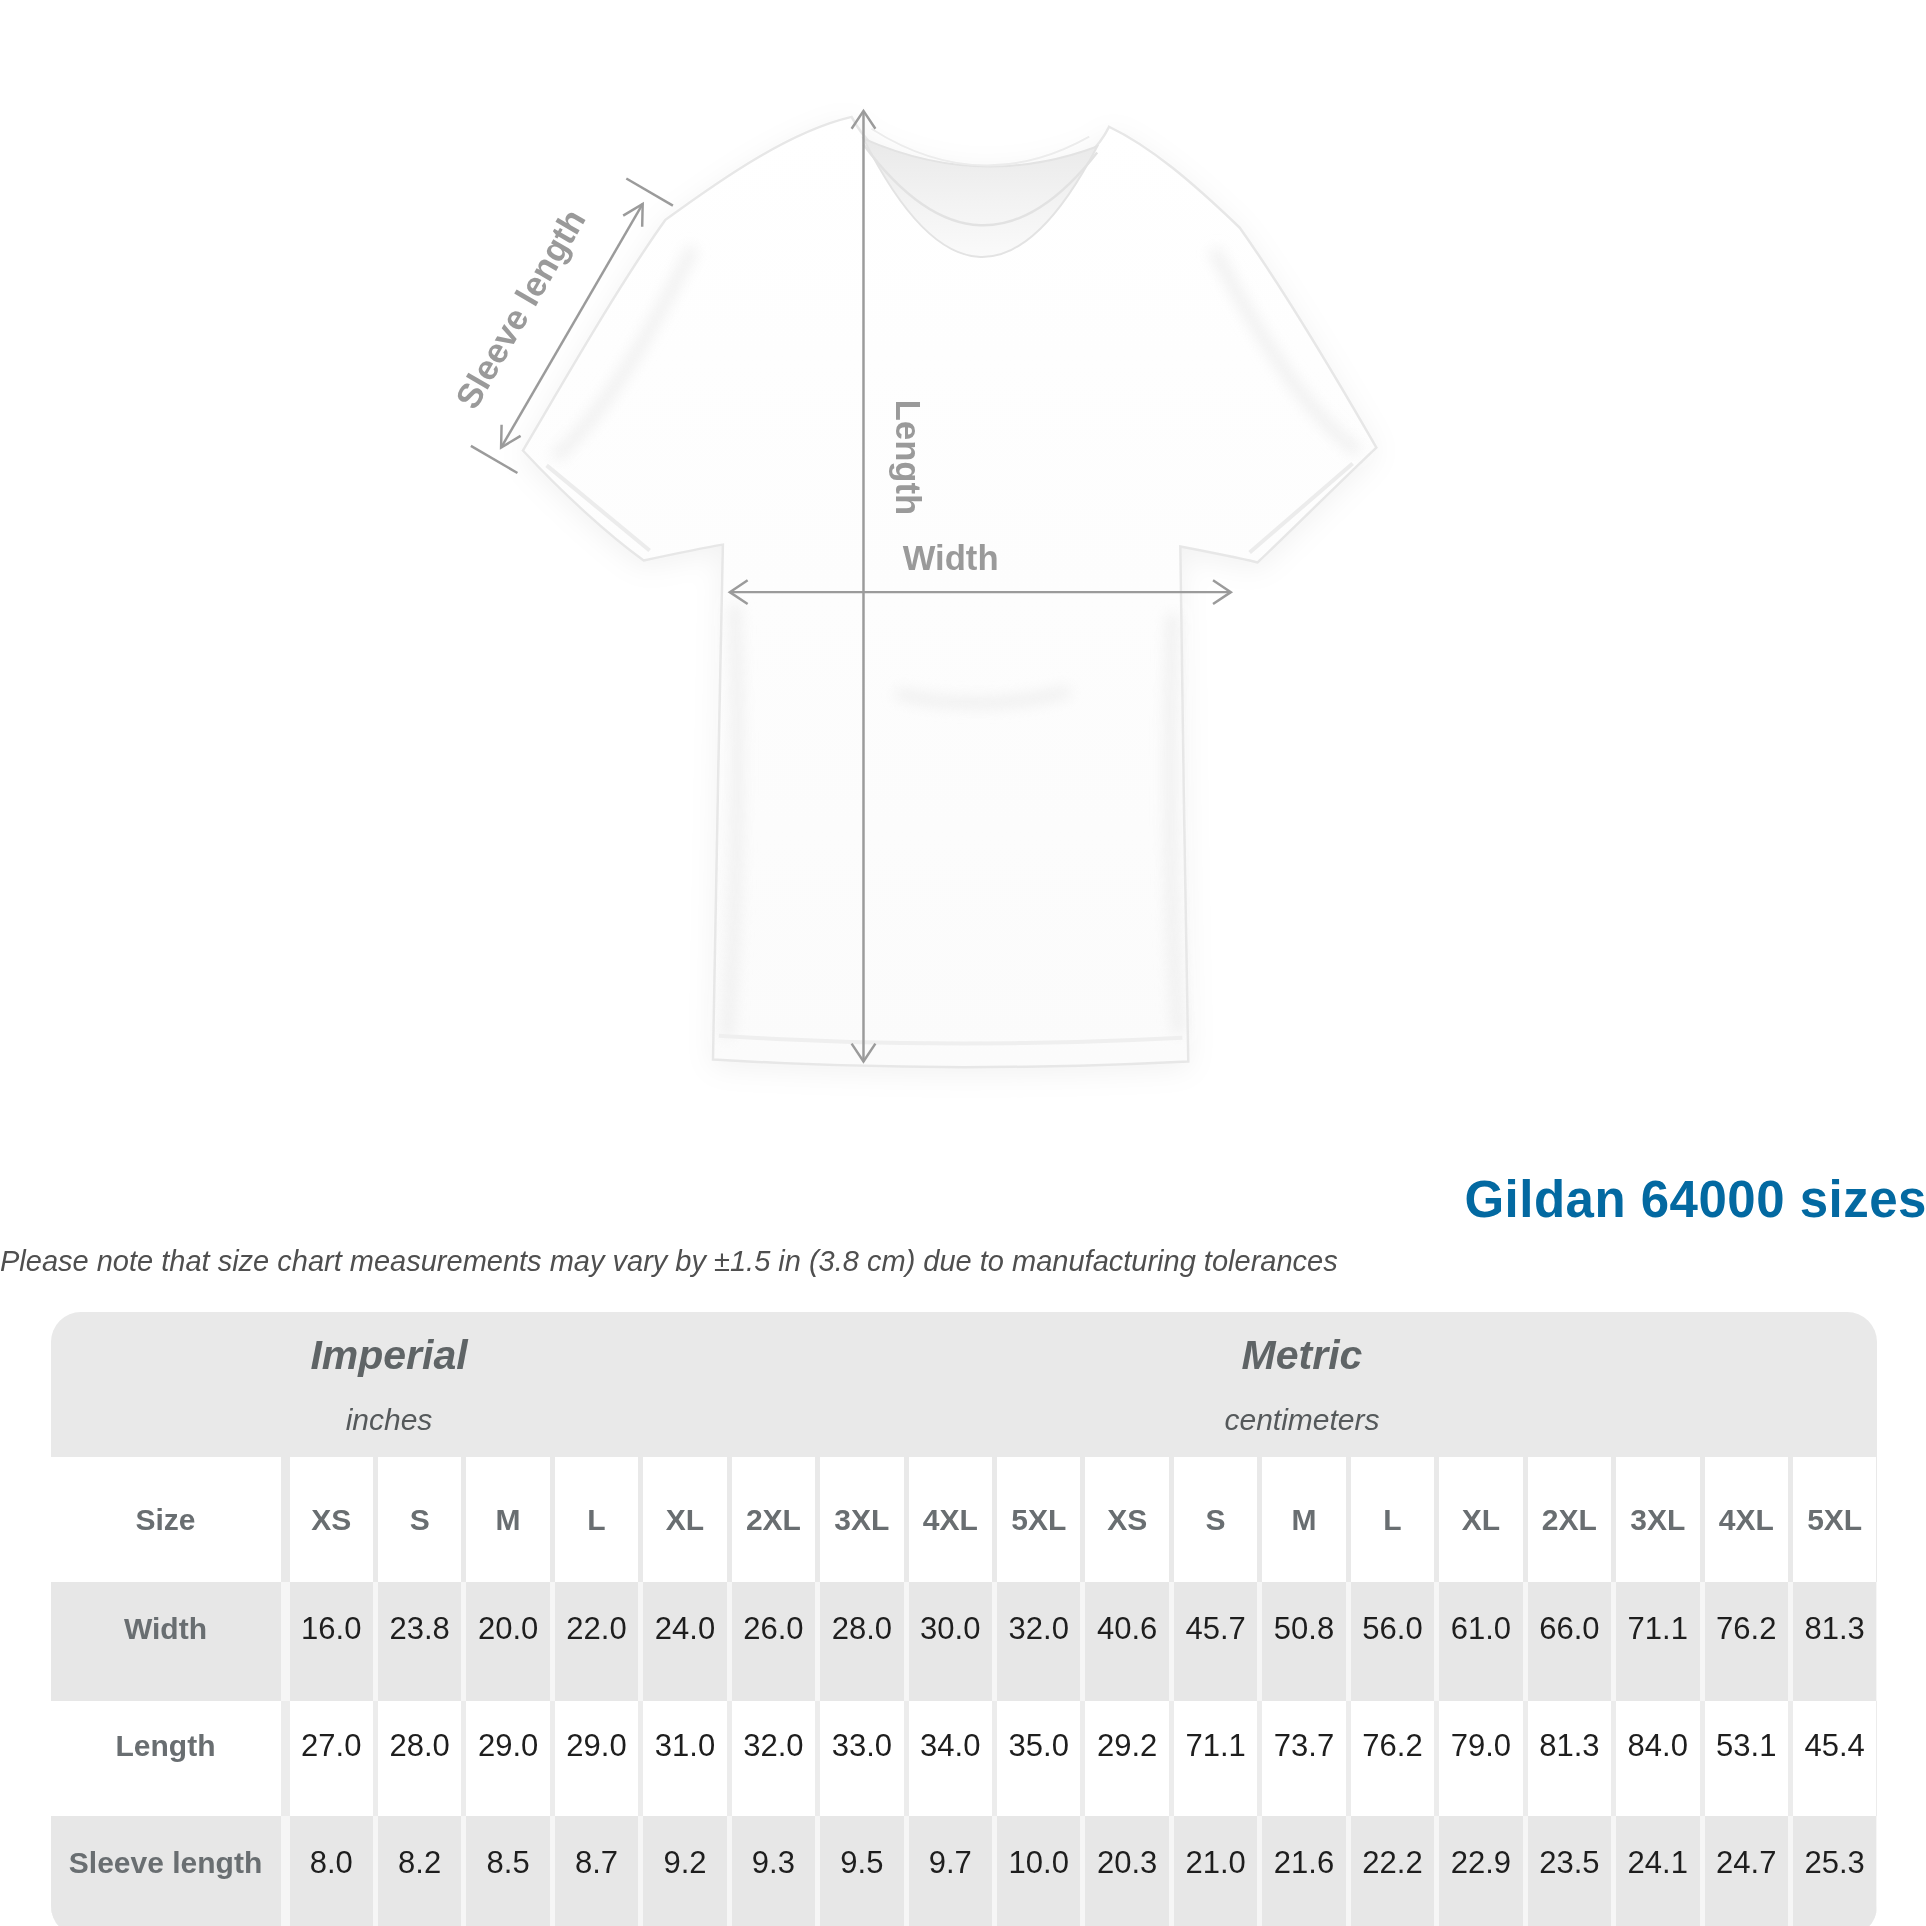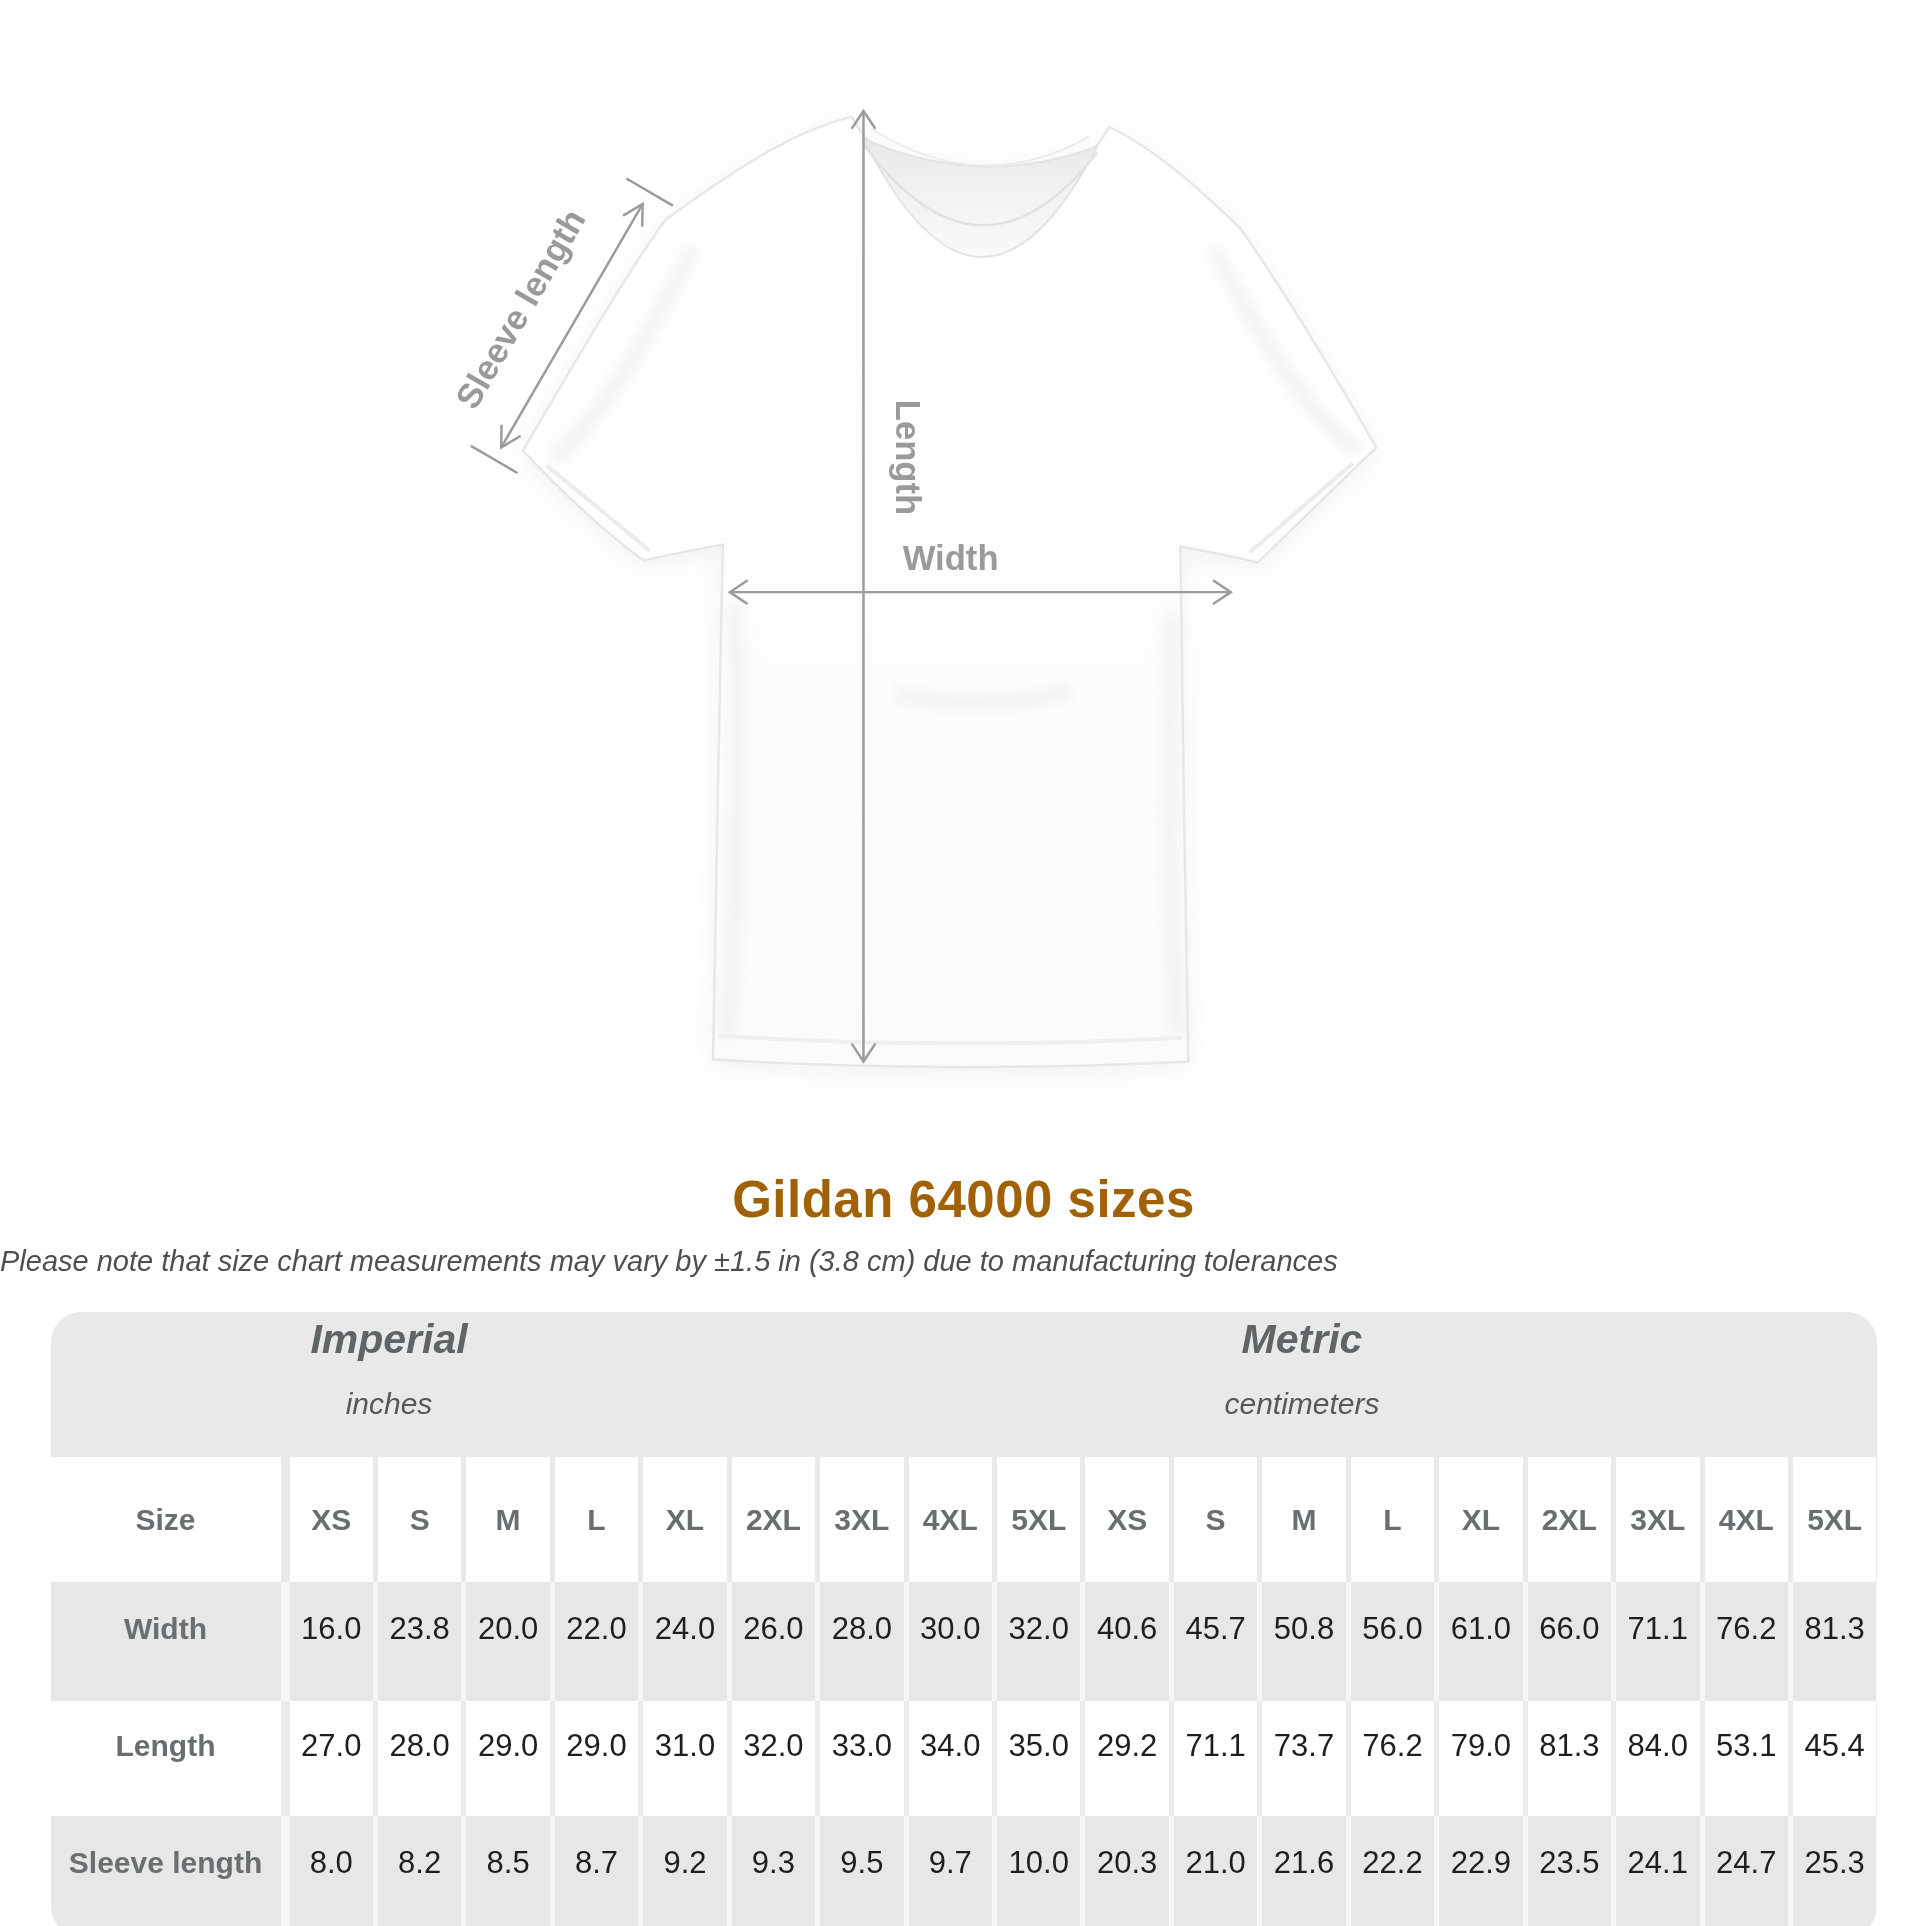--- a/index.html
+++ b/index.html
@@ -9,35 +9,35 @@
     -webkit-font-smoothing:antialiased;
   }
   .page{width:1927px;height:1927px;position:relative;}
 
   
   .diagram-wrap{width:1927px;height:1109px;position:relative;}
   svg text{font-family:"Liberation Sans", sans-serif;}
 
   
   .title{
-    margin-top:61px;text-align:center;
-    font-size:51px;font-weight:bold;color:#a16207;letter-spacing:0.5px;
+    margin-top:61px;text-align:right;
+    font-size:51px;font-weight:bold;color:#0369a1;letter-spacing:0.5px;
   }
   .subtitle{
     margin-top:16px;text-align:left;
     font-size:29px;font-style:italic;color:#4f4f4f;
   }
 
   
   .size-table{
     width:1826px;margin:34px auto 0 auto;
     background:#e9e9e9;border-radius:30px;overflow:hidden;
   }
   .group-row{display:flex;height:145px;}
-  .group{display:flex;flex-direction:column;align-items:center;padding-top:4px;}
+  .group{display:flex;flex-direction:column;align-items:center;padding-top:20px;}
   .group-left{flex:0 0 677px;}   
   .group-right{flex:1;text-align:center;}
   .group-name{font-size:41px;font-weight:bold;font-style:italic;color:#5f6466;}
   .group-unit{font-size:30px;font-style:italic;color:#55595b;margin-top:24px;}
 
   .row{display:flex;gap:5px;}
   .cell{
     display:flex;align-items:center;justify-content:center;
     font-size:31px;color:#1e1e1e;
   }

